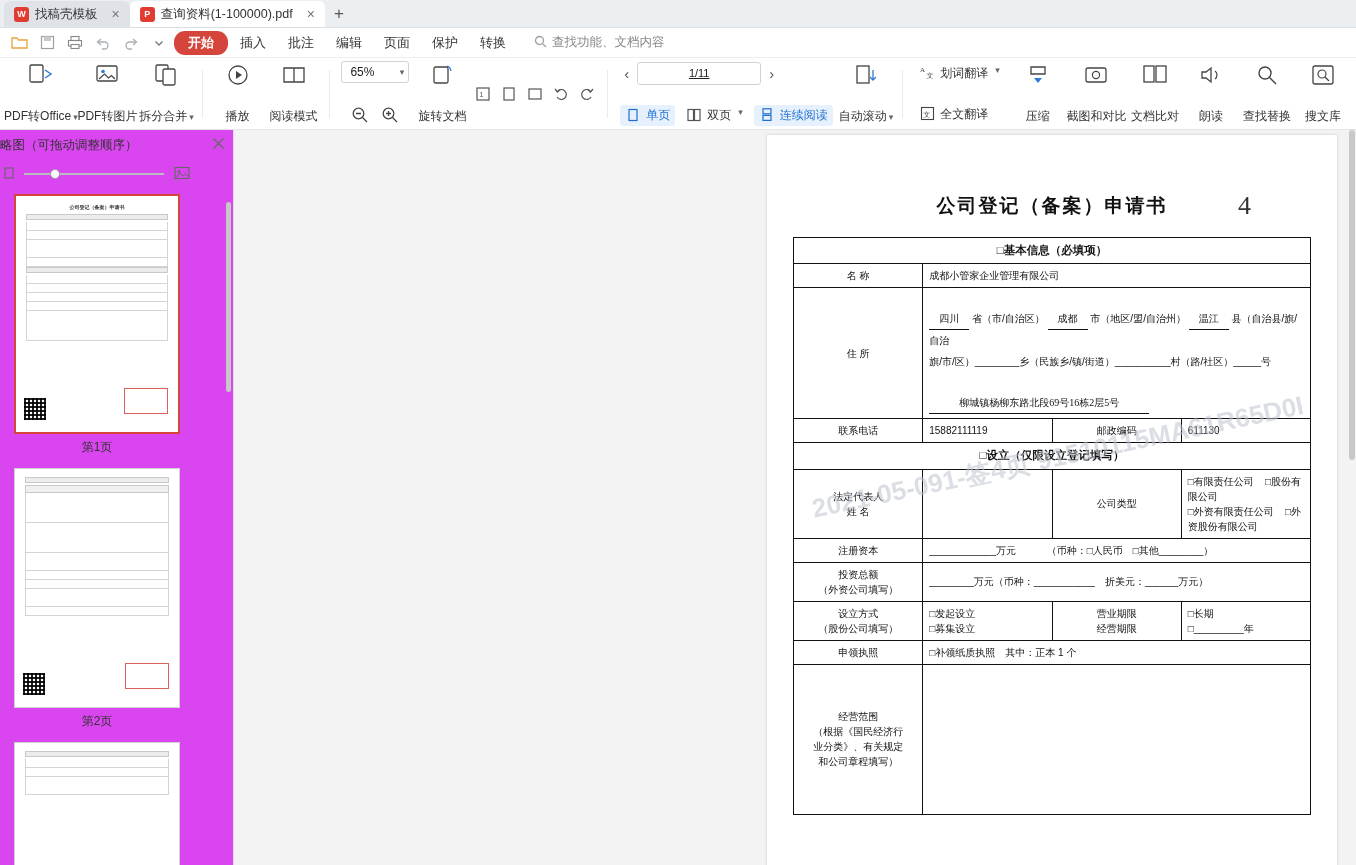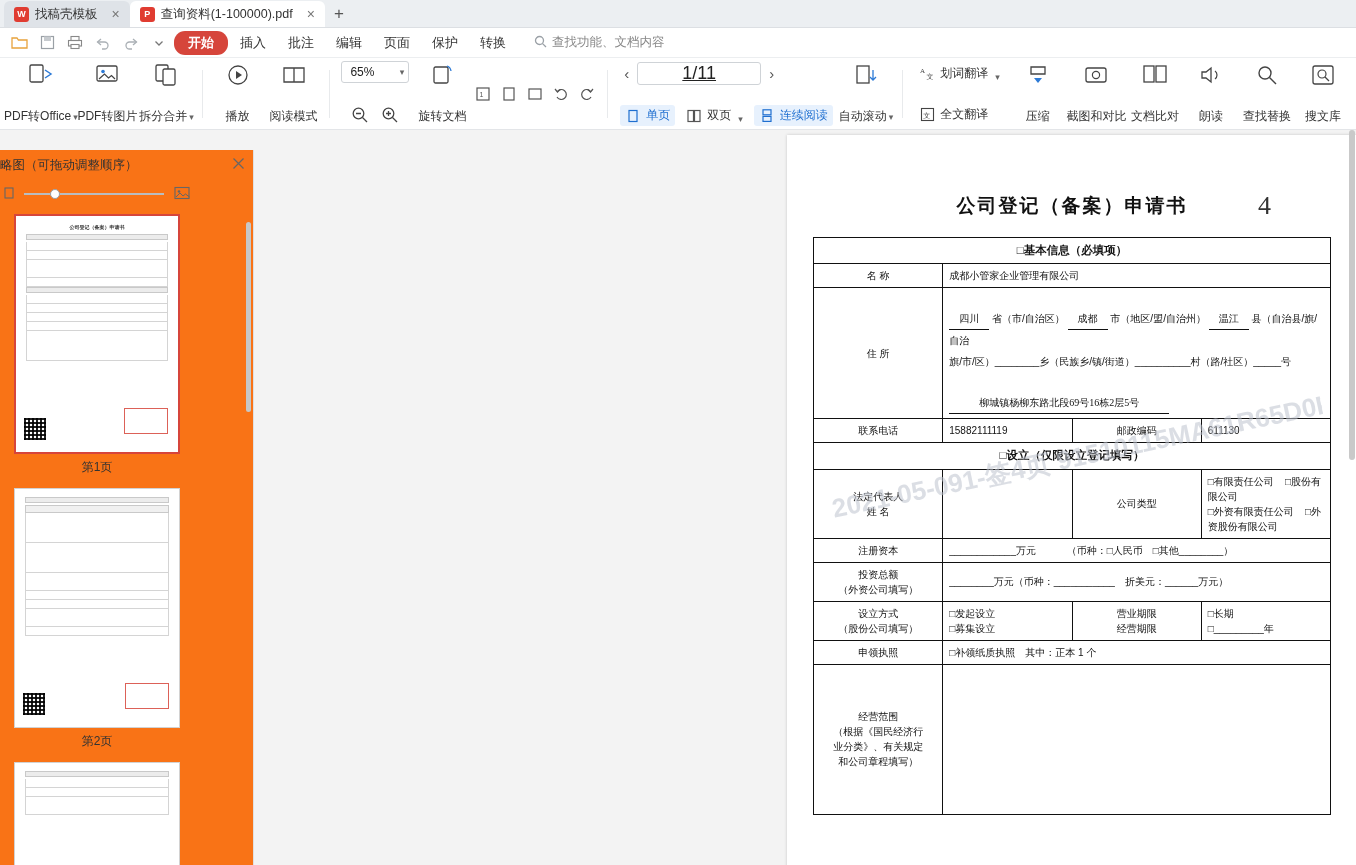--- a/index.html
+++ b/index.html
@@ -118,21 +118,21 @@
   .rstack {
     display: flex;
     flex-direction: column;
     justify-content: center;
     gap: 20px;
     height: 100%;
     padding: 0 4px;
   }
   .rsmall {
     display: flex;
-    align-items: flex-end;
+    align-items: flex-start;
     gap: 5px;
     font-size: 12px;
     color: #333;
     padding: 2px 5px;
     border-radius: 3px;
     white-space: nowrap;
     font-family: Liberation Serif, serif;
   }
   .rsmall.sel { background: #e7f1fd; color: #1f6fd0; }
   .rsmall .ic { width: 16px; height: 16px; display: flex; align-items: center; justify-content: center; }
@@ -153,40 +153,39 @@
     display: flex; align-items: center; justify-content: center;
     color: #444;
   }
   .pagenav { display: flex; align-items: center; gap: 4px; }
   .pagebox {
     width: 124px; height: 23px;
     border: 1px solid #cfd3d7;
     border-radius: 3px;
     background: #fff;
     display: flex; align-items: center; justify-content: center;
-    font-size: 18px;
+    font-size: 11px;
     text-decoration: underline;
   }
   .arrowbtn { color: #555; font-size: 15px; padding: 0 4px; }
 
   
   .main {
     display: flex;
     height: calc(865px - 28px - 30px - 72px);
   }
 
   
   .sidebar {
-    width: 254px;
-    background: #f97316;
+    width: 234px;
+    background: #d946ef;
     border-right: 1px solid #e0e0e0;
     display: flex;
     flex-direction: column;
     position: relative;
-    margin-top: 20px;
   }
   .sb-head {
     height: 30px;
     display: flex;
     align-items: center;
     justify-content: space-between;
     padding: 0 8px 0 0;
     font-size: 12.5px;
     color: #333;
   }

